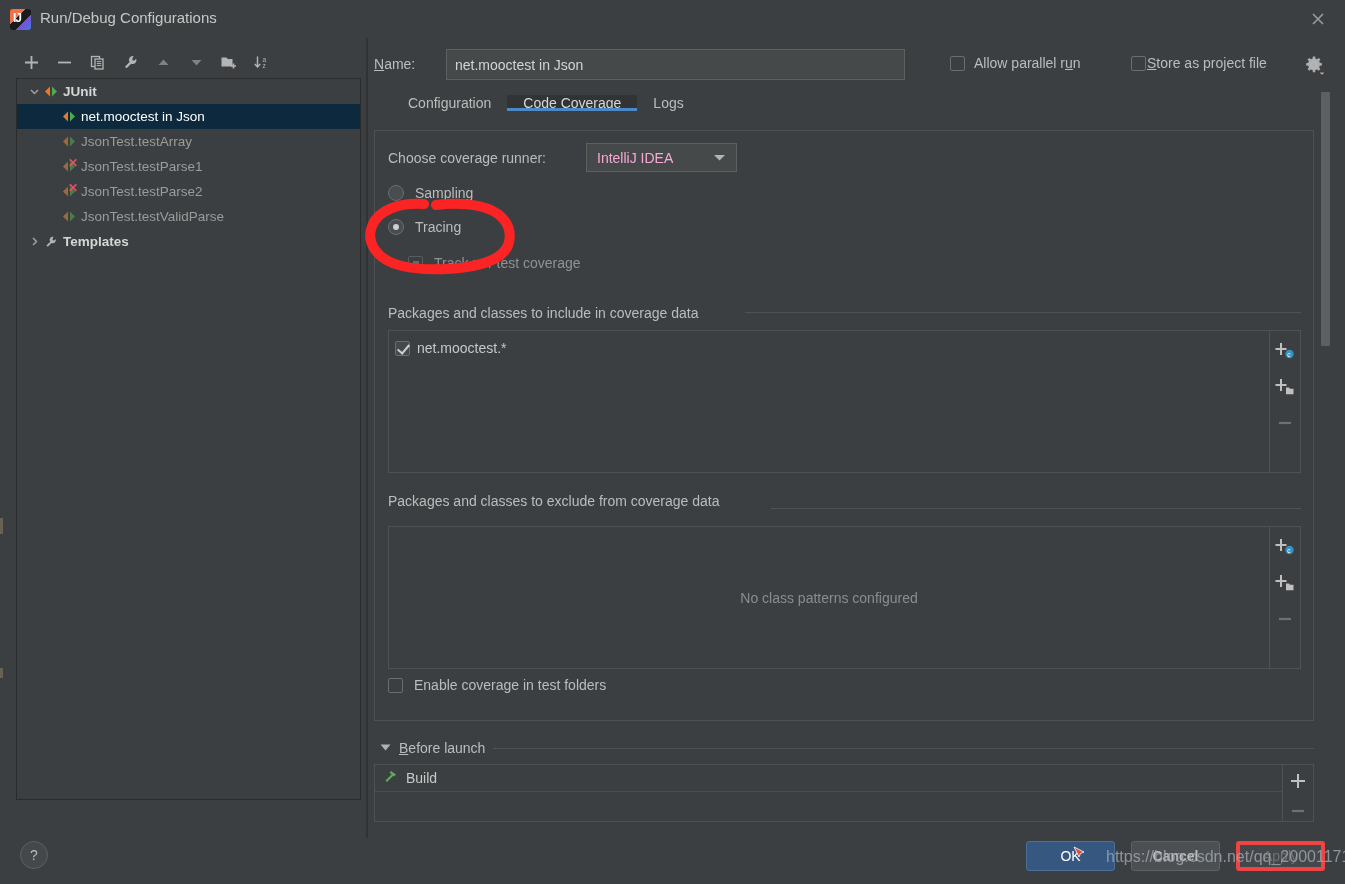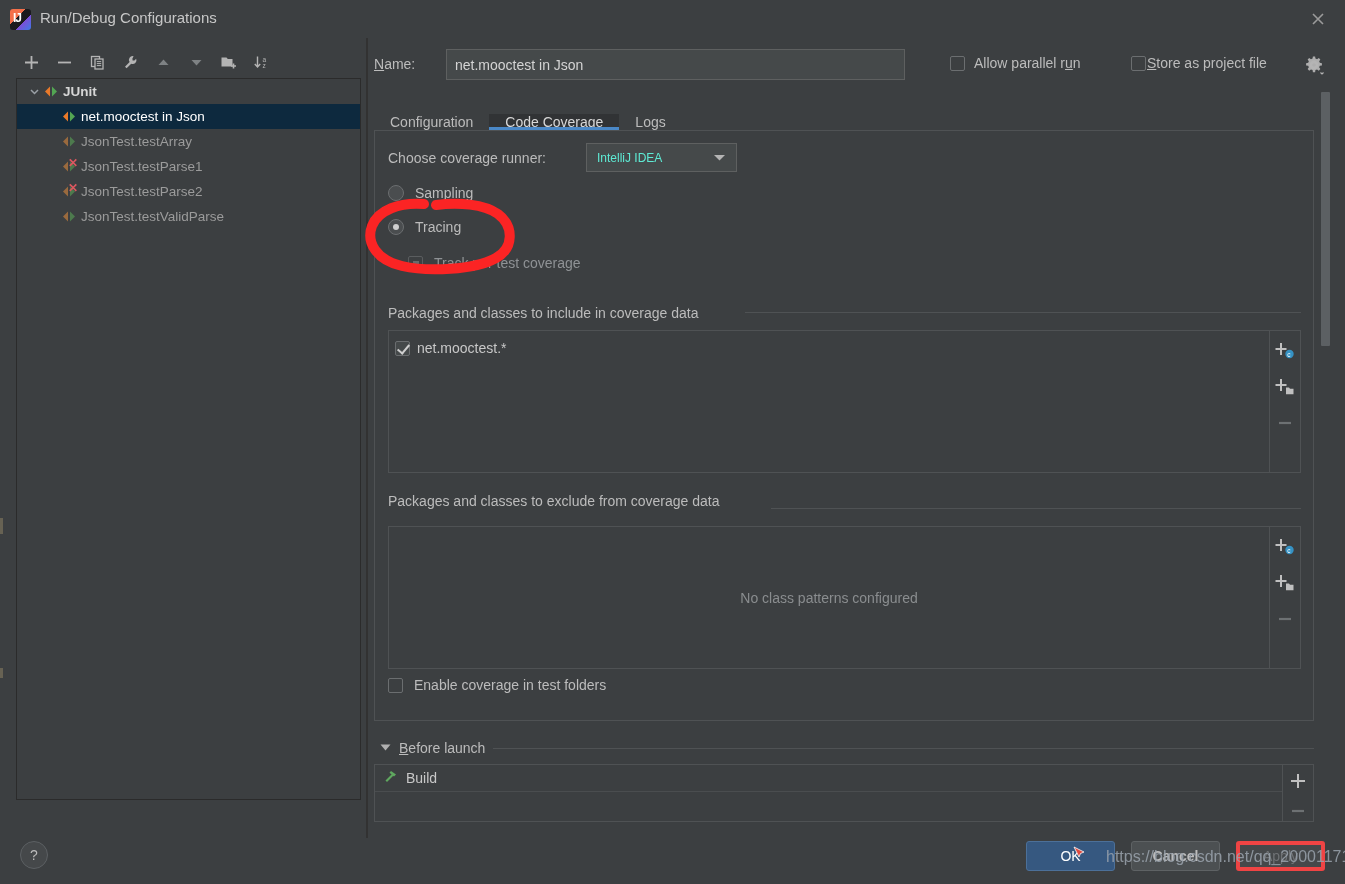--- a/index.html
+++ b/index.html
@@ -52,31 +52,31 @@
   .cbox.checked:after { content:""; position:absolute; left:4px; top:0px; width:5px; height:10px;
     border:solid #cfcfcf; border-width:0 2px 2px 0; transform:rotate(40deg); }
   .cbox.disabled { border-color:#5a5d5f; }
   .cbox.disabled:after { content:""; position:absolute; left:4px; top:4px; width:6px; height:6px; background:#666a6c; border:none; transform:none; }
   #allow-parallel { position:absolute; left:950px; top:55px; display:flex; align-items:center; gap:9px; cursor:pointer; }
   #store-project { position:absolute; left:1131px; top:55px; display:flex; align-items:center; gap:1px; cursor:pointer; }
   .cb-text { font-size:14px; color:#bcbcbc; }
   #gear-btn { position:absolute; left:1303px; top:54px; width:22px; height:22px; cursor:pointer; }
 
   
-  #tabs { position:absolute; left:374px; top:95px; width:940px; height:35px; display:flex; align-items:flex-end; }
+  #tabs { position:absolute; left:392px; top:95px; width:940px; height:35px; display:flex; align-items:flex-start; }
   .tab { position:relative; padding:0 16px; display:flex; align-items:center; font-size:14px; color:#bcbcbc; cursor:pointer; }
   .tab.active { background:#313335; color:#d8d8d8; }
   .tab.active:after { content:""; position:absolute; left:0; right:0; bottom:0; height:3px; background:#4a88c7; }
   #tabs-underline { position:absolute; left:374px; top:130px; width:940px; height:1px; background:#4f5254; }
 
   
   #content { position:absolute; left:374px; top:131px; width:940px; height:590px; background:#3c3f41; border:1px solid #4f5254; border-top:none; overflow:hidden; }
   #runner-label { position:absolute; left:13px; top:19px; font-size:14px; }
   #runner-select { position:absolute; left:211px; top:12px; width:151px; height:29px; background:#45494a; border:1px solid #5e6060; display:flex; align-items:center; cursor:pointer; }
-  #runner-select .val { padding-left:10px; font-size:12px; color:#5eead4; }
+  #runner-select .val { padding-left:10px; font-size:14px; color:#f9a8d4; }
   #runner-select .arrow { margin-left:auto; margin-right:10px; }
 
   .radio-row { position:absolute; left:13px; display:flex; align-items:center; gap:11px; cursor:pointer; }
   .radio { width:16px; height:16px; border-radius:50%; border:1px solid #6b6e70; background:#4a4d4f; position:relative; flex:0 0 16px; }
   .radio.on:after { content:""; position:absolute; left:4px; top:4px; width:6px; height:6px; border-radius:50%; background:#cfcfcf; }
   .radio-row .txt { font-size:14px; color:#bcbcbc; }
 
   #track-row { position:absolute; left:33px; top:124px; display:flex; align-items:center; gap:11px; }
   #track-row .txt { font-size:14px; color:#8f9295; }
 
@@ -251,20 +251,33 @@
     <div class="tree-row child">
       <span class="junit-ico">
         <svg width="16" height="13" viewBox="0 0 16 13">
             <path d="M7 1.5 L2 6.5 L7 11.5 Z" fill="#9a6a3e"></path>
             <path d="M9 1.5 L14 6.5 L9 11.5 Z" fill="#4d7a4d"></path>
           </svg>
       </span>
       <span class="lbl">JsonTest.testValidParse</span>
     </div>
 
+    <div class="tree-row group">
+      <span class="twisty">
+        <svg width="11" height="11" viewBox="0 0 11 11">
+            <path d="M4 2 L7.5 5.5 L4 9" stroke="#9aa0a6" stroke-width="1.5" fill="none"></path>
+          </svg>
+      </span>
+      <span class="junit-ico">
+        <svg width="16" height="14" viewBox="0 0 17 17">
+          <path d="M11.6 2.2a3.8 3.8 0 0 0-4 5.9L3 12.7l1.6 1.6 4.6-4.6a3.8 3.8 0 0 0 5-4.9L12.4 6.6 10.6 6.4 10.4 4.6z" fill="#b4b4b4"></path>
+        </svg>
+      </span>
+      <span class="lbl">Templates</span>
+    </div>
   </div>
 
   <div id="splitter"></div>
   <div class="edge-art" style="left:0px; top:518px; height:16px;"></div>
   <div class="edge-art" style="left:0px; top:668px; height:10px;"></div>
 
   <div id="name-label"><u>N</u>ame:</div>
   <input id="name-input" value="net.mooctest in Json" style="">
 
   <div id="allow-parallel">

